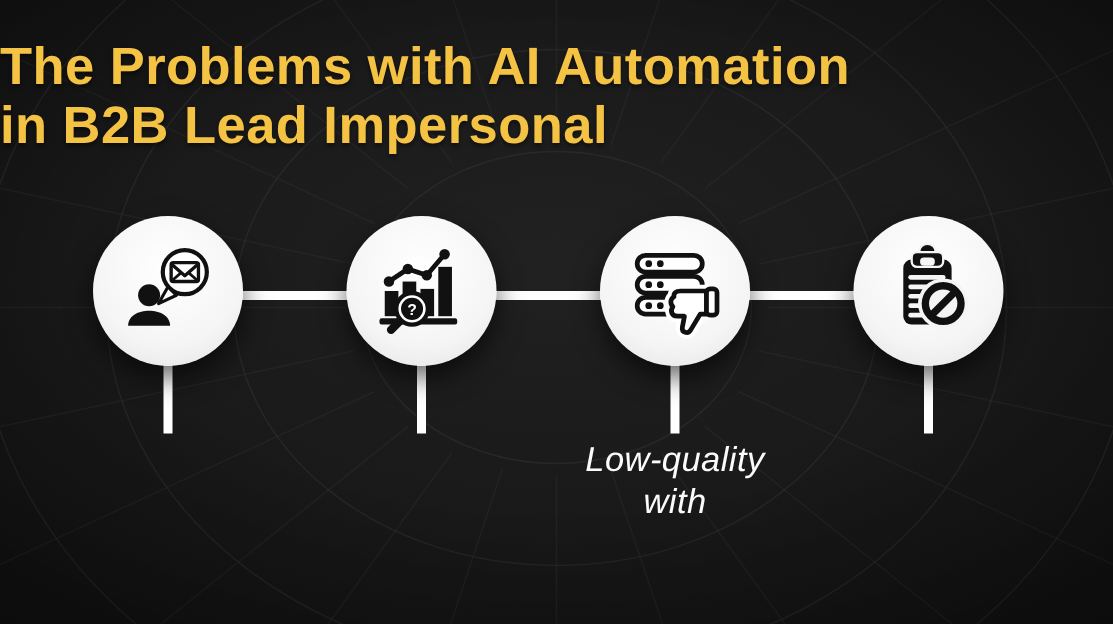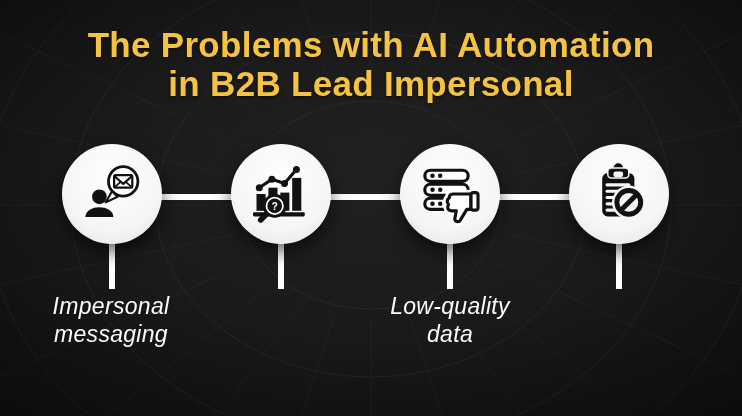--- a/index.html
+++ b/index.html
@@ -5,21 +5,21 @@
   html,body{margin:0;padding:0;background:#000;}
   .canvas{
     position:relative;width:742px;height:416px;overflow:hidden;
     background:radial-gradient(ellipse 120% 115% at 50% 42%, #212121 0%, #161616 50%, #0a0a0a 100%);
     font-family:"Liberation Sans", sans-serif;
   }
   .bg-grid{position:absolute;left:0;top:0;width:742px;height:416px;z-index:0;}
   .vignette{position:absolute;inset:0;z-index:1;pointer-events:none;
     background:radial-gradient(ellipse 95% 90% at 50% 45%, rgba(0,0,0,0) 40%, rgba(0,0,0,0.55) 100%);}
   .title{
-    position:absolute;top:25px;left:0;right:0;z-index:3;text-align:center;
+    position:absolute;top:25px;left:0;right:0;z-index:3;text-align:left;
     color:#F5C344;font-size:35px;line-height:39px;font-weight:800;letter-spacing:.3px;
     text-shadow:0 2px 3px rgba(0,0,0,.45);
   }
   .connector{position:absolute;top:194px;left:112px;width:507px;height:6px;background:#ffffff;z-index:2;}
   .node{
     position:absolute;top:144px;width:100px;height:100px;border-radius:50%;z-index:4;
     background:radial-gradient(circle at 50% 36%, #ffffff 0%, #f5f5f5 62%, #e1e1e1 100%);
     box-shadow:0 8px 18px rgba(0,0,0,.6);
     display:flex;align-items:center;justify-content:center;
   }
@@ -162,18 +162,16 @@
       <circle cx="64" cy="62" r="17" fill="none" stroke="#111" stroke-width="7"></circle>
       <line x1="52" y1="74" x2="76" y2="50" stroke="#111" stroke-width="7"></line>
     </svg>
   </div>
 
   <div class="stem s1"></div>
   <div class="stem s2"></div>
   <div class="stem s3"></div>
   <div class="stem s4"></div>
 
-  <div class="label l1">Impersonal
-messaging</div>
   <div class="label l3">Low-quality
-data</div>
+with</div>
 
 </div>
 
 </body></html>

